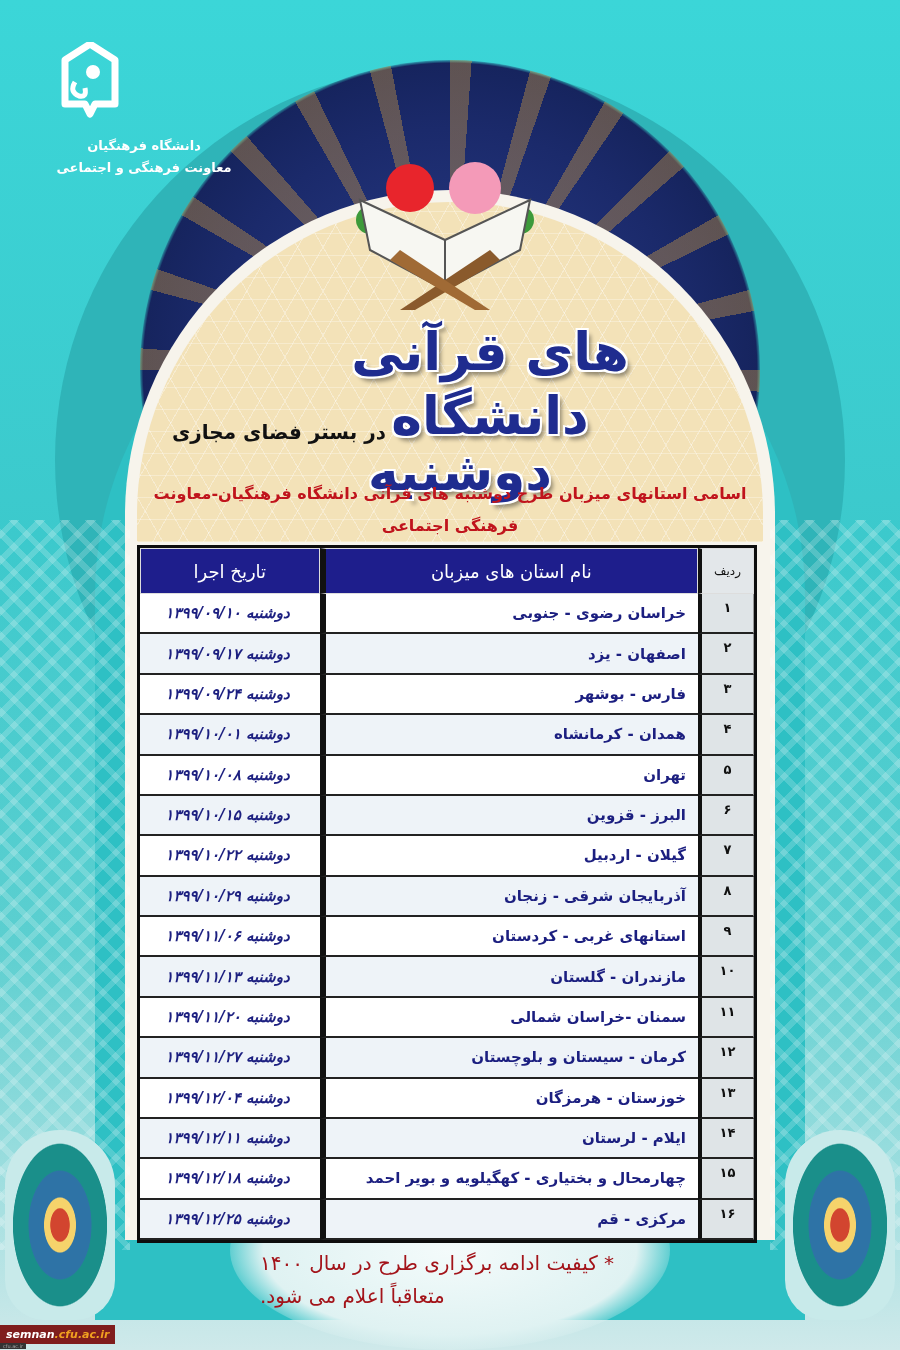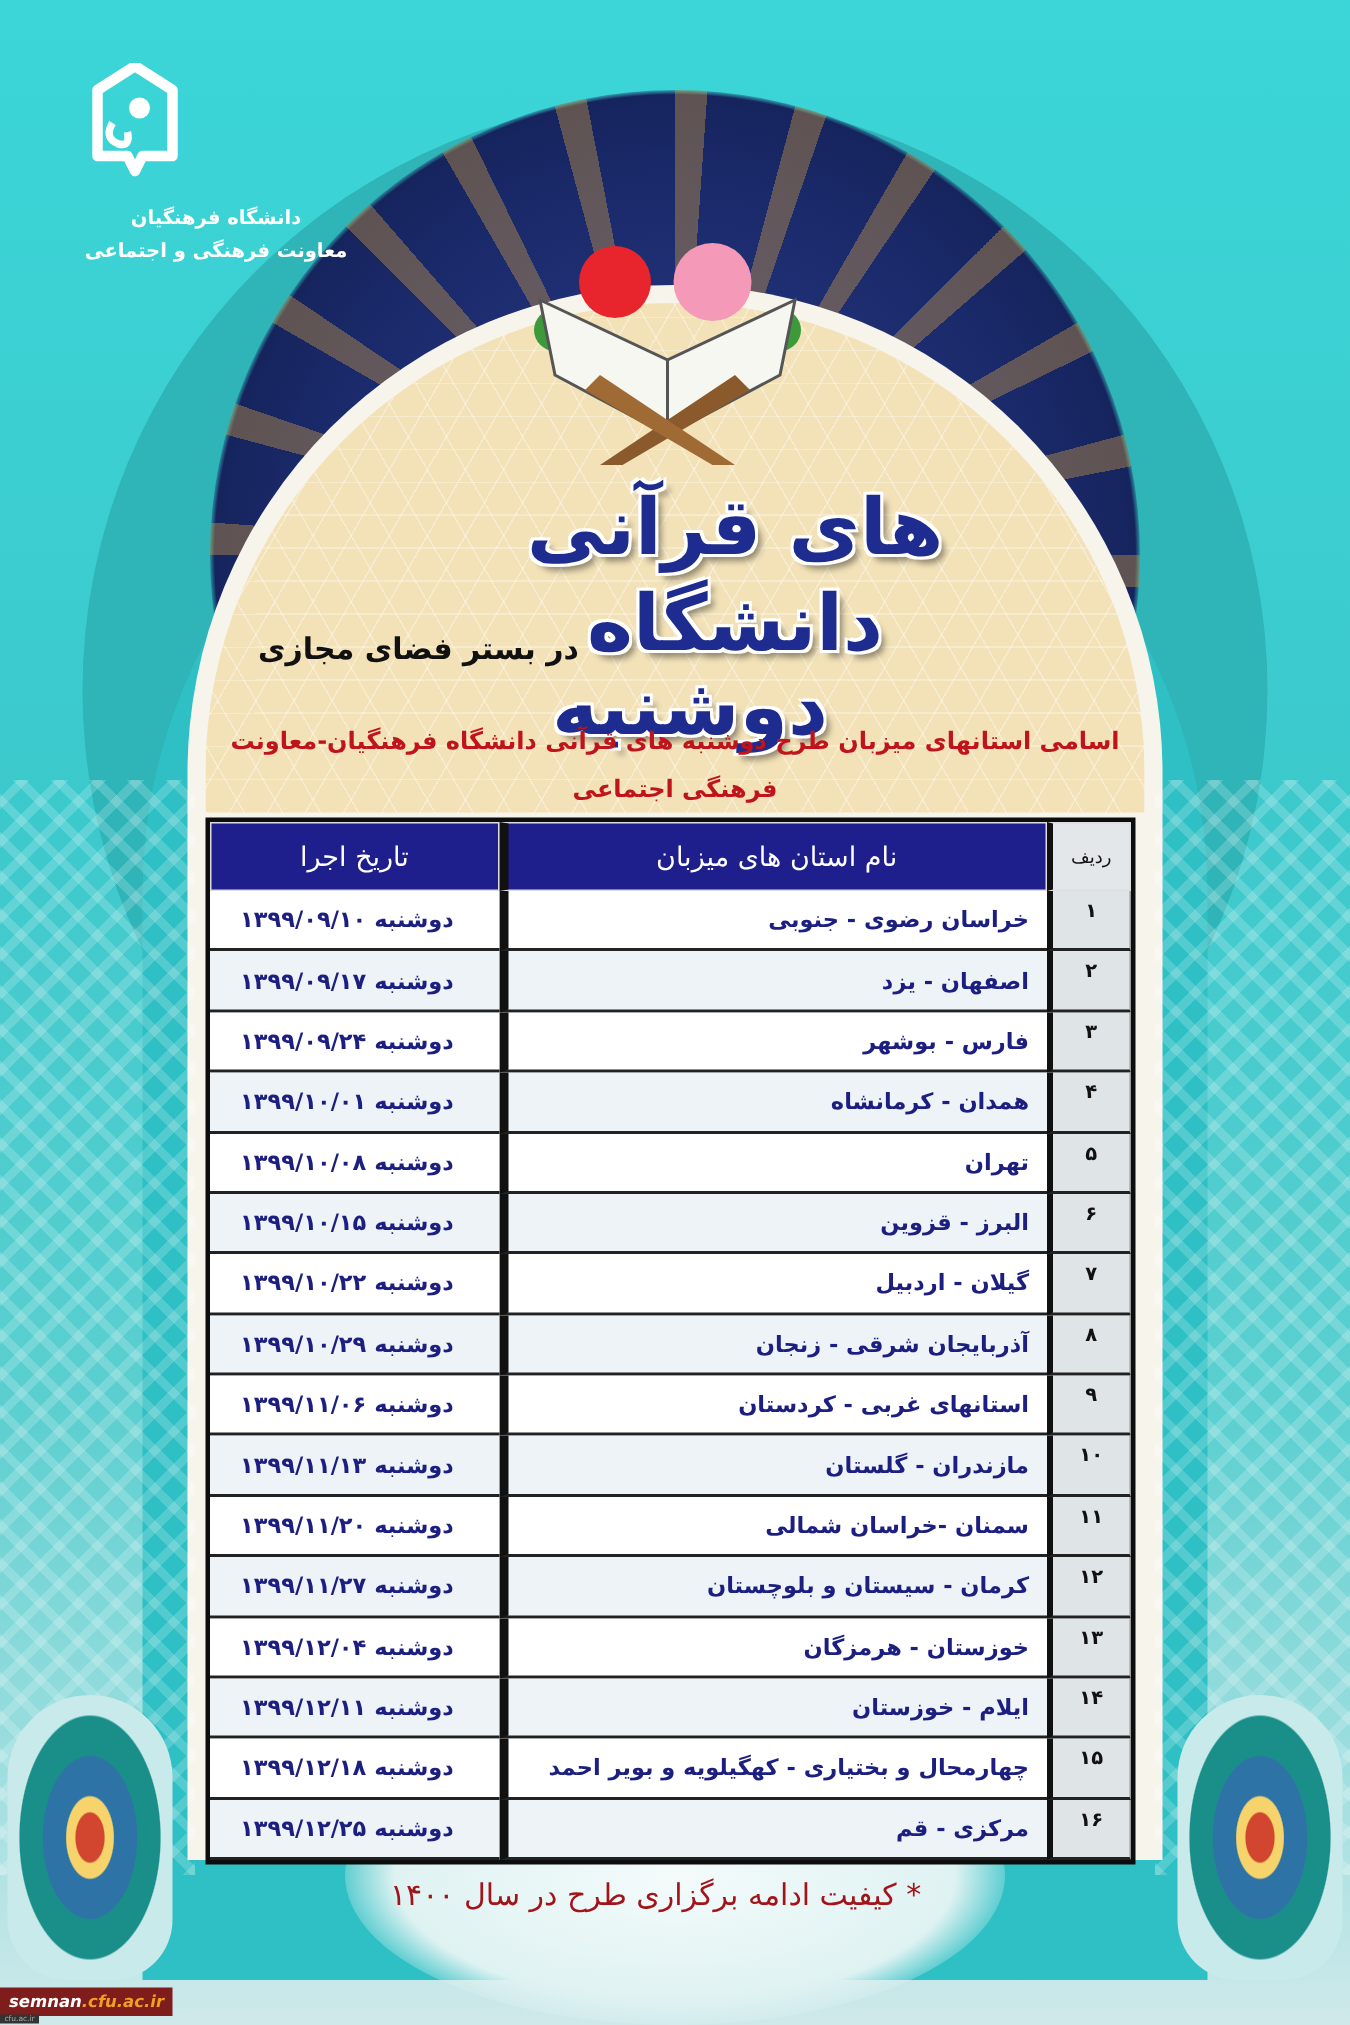--- a/index.html
+++ b/index.html
@@ -43,21 +43,21 @@
   
   .table-wrap{position:absolute;left:137px;top:545px;width:620px;height:698px;background:#0d0d0d;padding:3px;box-sizing:border-box;}
   table{border-collapse:separate;border-spacing:0;width:100%;height:100%;direction:rtl;}
   th,td{box-sizing:border-box;}
   th{background:#1e1e8c;color:#fff;font-weight:normal;font-size:18px;height:46px;border:1px solid #ddd;}
   th.col-idx{background:#e3e7ea;color:#111;font-size:12px;width:56px;border-left:4px solid #111;}
   th.col-prov{border-left:6px solid #111;}
   td{font-weight:bold;color:#1c1f80;font-size:15px;height:40px;border-bottom:2px solid #222;padding:0 12px;}
   td.idx{background:#dfe4e7;color:#111;text-align:center;vertical-align:top;padding-top:6px;font-size:13px;border-left:4px solid #111;border-right:1px solid #999;}
   td.prov{text-align:right;border-left:6px solid #111;}
-  td.date{text-align:right;padding-right:30px;}
+  td.date{text-align:right;padding-right:30px;font-style:italic;}
   tr.odd td.prov,tr.odd td.date{background:#ffffff;}
   tr.even td.prov,tr.even td.date{background:#eef3f8;}
 
   .note{position:absolute;left:260px;top:1247px;width:380px;direction:rtl;text-align:left;color:#a3141a;font-weight:normal;font-size:20px;line-height:33px;}
   .watermark{position:absolute;left:0;top:1325px;background:#7f1d1d;color:#fff;font-size:11px;font-style:italic;font-weight:bold;padding:3px 6px;}
   .watermark .acc{color:#f0a020;}
   .mini{position:absolute;left:0;top:1343px;background:#333;color:#aaa;font-size:5px;padding:0 3px;}
 </style>
 </head>
 <body>
@@ -176,35 +176,36 @@
           <td class="prov">کرمان - سیستان و بلوچستان</td>
           <td class="date">دوشنبه ۱۳۹۹/۱۱/۲۷</td>
         </tr>
       <tr class="odd">
           <td class="idx">۱۳</td>
           <td class="prov">خوزستان - هرمزگان</td>
           <td class="date">دوشنبه ۱۳۹۹/۱۲/۰۴</td>
         </tr>
       <tr class="even">
           <td class="idx">۱۴</td>
-          <td class="prov">ایلام - خوزستان</td>
+          <td class="prov">ایلام - لرستان</td>
           <td class="date">دوشنبه ۱۳۹۹/۱۲/۱۱</td>
         </tr>
       <tr class="odd">
           <td class="idx">۱۵</td>
           <td class="prov">چهارمحال و بختیاری - کهگیلویه و بویر احمد</td>
           <td class="date">دوشنبه ۱۳۹۹/۱۲/۱۸</td>
         </tr>
       <tr class="even">
           <td class="idx">۱۶</td>
           <td class="prov">مرکزی - قم</td>
           <td class="date">دوشنبه ۱۳۹۹/۱۲/۲۵</td>
         </tr>
     </tbody>
   </table>
 </div>
 
 <div class="note">
   <div>* کیفیت ادامه برگزاری طرح در سال ۱۴۰۰</div>
+  <div>متعاقباً اعلام می شود.</div>
 </div>
 
 <div class="watermark"><span>semnan</span><span class="acc">.cfu.ac.ir</span></div>
 <div class="mini">cfu.ac.ir</div>
 
 </body></html>

